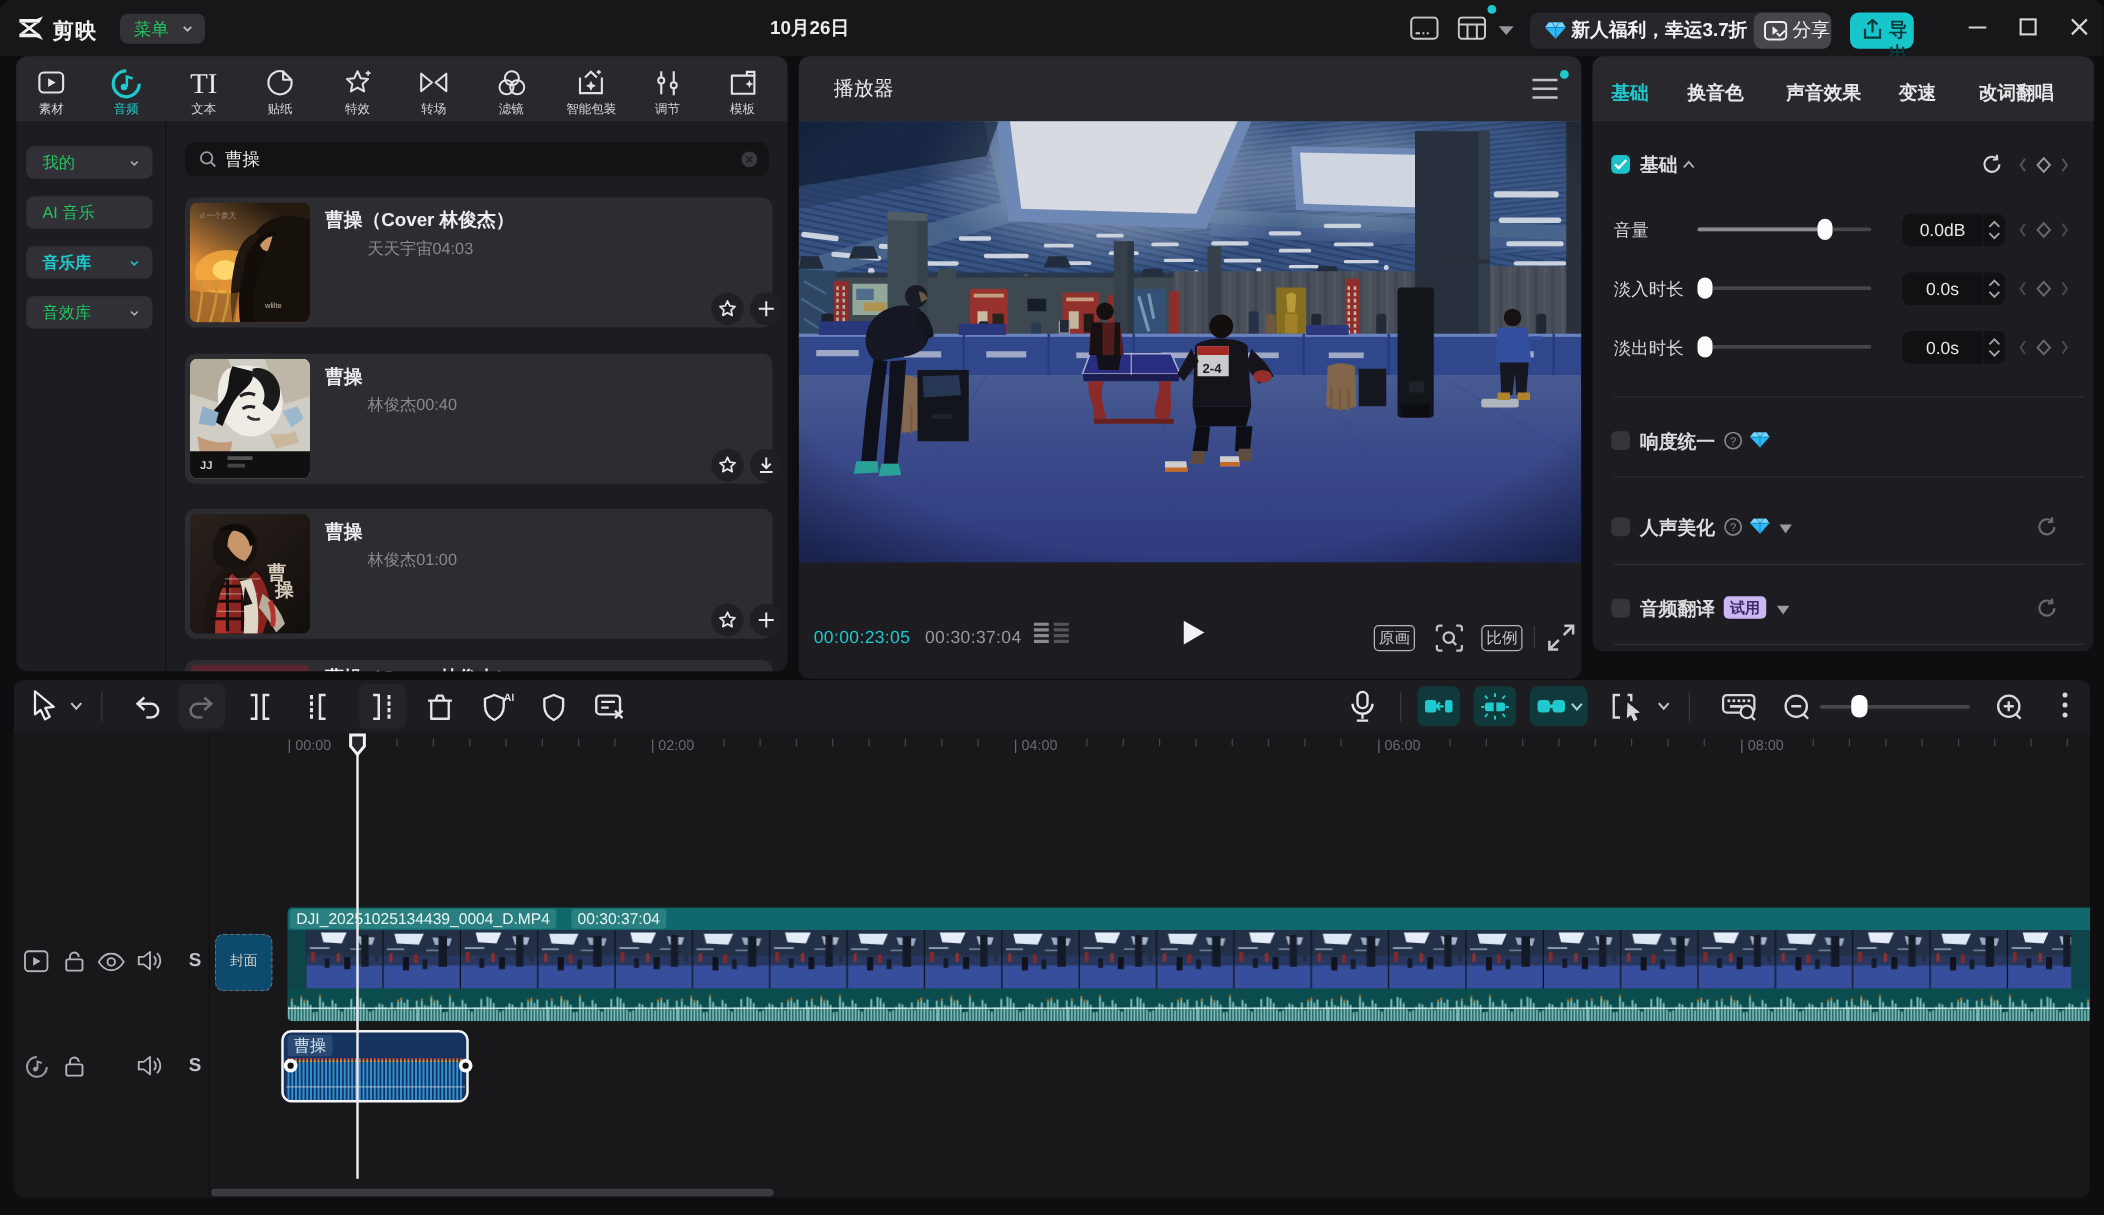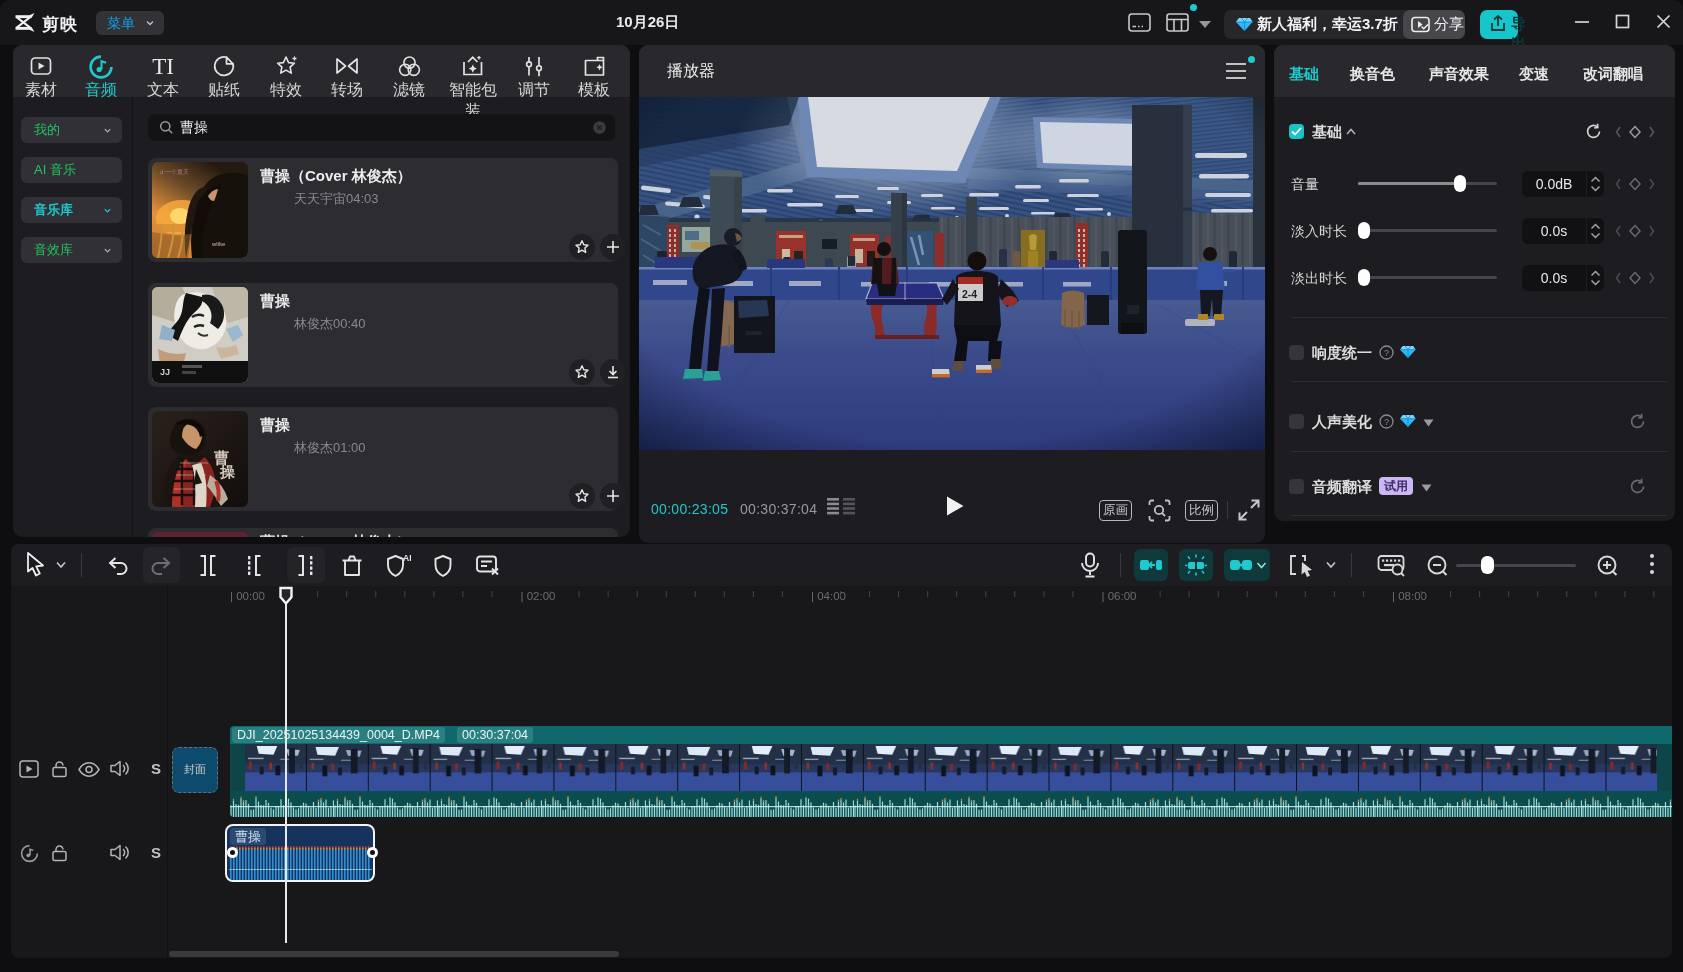--- a/index.html
+++ b/index.html
@@ -3,37 +3,37 @@
 <meta charset="utf-8">
 <style>
 * { margin:0; padding:0; box-sizing:border-box; }
 html,body { width:1683px; height:972px; background:#101013; overflow:hidden;
   font-family:"Liberation Sans", sans-serif; }
 #app { position:relative; width:1683px; height:972px; background:#0e0e11; }
 
 #titlebar { position:absolute; left:0; top:0; width:1683px; height:45px; background:#17171a; border-radius:10px 10px 0 0; }
 #logo { position:absolute; left:15px; top:13px; width:20px; height:19px; }
 #logoname { position:absolute; left:42px; top:13px; color:#f0f0f2; font-size:17px; font-weight:bold; letter-spacing:1px; }
-#menubtn { position:absolute; left:96px; top:11px; width:68px; height:24px; background:#323237; border-radius:6px; color:#0ea5e9; font-size:14px; line-height:24px; }
+#menubtn { position:absolute; left:96px; top:11px; width:68px; height:24px; background:#323237; border-radius:6px; color:#22c55e; font-size:14px; line-height:24px; }
 #menubtn span { margin-left:11px; }
 #menubtn svg { position:absolute; right:9px; top:7px; }
 #tdate { position:absolute; left:616px; top:13px; white-space:nowrap; color:#ececee; font-size:15px; font-weight:bold; }
 
 .winbtn { position:absolute; top:0; }
 
 .panel { position:absolute; background:#1d1d21; border-radius:9px; }
 #leftpanel { left:13px; top:45px; width:617px; height:492px; }
 #playerpanel { left:639px; top:45px; width:626px; height:498px; }
 #rightpanel { left:1274px; top:45px; width:401px; height:476px;padding-left:17px; }
 #bottompanel { left:11px; top:544px; width:1661px; height:414px; border-radius:8px; overflow:hidden; }
 .phead { position:absolute; left:0; top:0; right:0; height:52px; background:#29292d; border-radius:9px 9px 0 0; }
 
 .ltb-item { position:absolute; top:7px; width:56px; text-align:center; color:#dededf; }
 .ltb-item .ic { height:25px; margin-top:2px; }
-.ltb-item .lb { font-size:16px; margin-top:1px; color:#d6d6d8; }
+.ltb-item .lb { font-size:10px; margin-top:1px; color:#d6d6d8; }
 .ltb-item.sel .lb { color:#1fc9cd; }
 
 .sbtn { position:absolute; left:8px; width:101px; height:26px; background:#303036; border-radius:6px; color:#22c55e; font-size:13px; line-height:26px; }
 .sbtn span { margin-left:13px; }
 .sbtn svg { position:absolute; right:10px; top:9px; }
 #vdiv { position:absolute; left:119px; top:52px; width:1px; height:440px; background:#131316; }
 
 #searchbox { position:absolute; left:135px; top:69px; width:467px; height:27px; background:#131316; border-radius:7px; }
 
 .card { position:absolute; left:135px; width:470px; height:104px; background:#2c2c31; border-radius:8px; }
@@ -94,21 +94,21 @@
       <div style="position:absolute;left:33px;top:5px;font-size:15px;font-weight:bold;color:#f2f2f4;white-space:nowrap">新人福利，幸运3.7折</div>
     </div>
     <div class="winbtn" style="left:1403px;top:10px;width:62px;height:29px;background:#46464b;border-radius:7px">
       <svg style="position:absolute;left:8px;top:6px" width="19" height="17" viewBox="0 0 19 17">
           <rect x="1" y="1.5" width="17" height="14" rx="3" stroke="#eeeeef" stroke-width="1.6" fill="none"></rect>
           <path d="M7 5 l4.5 3.5 L7 12 Z" fill="#eeeeef"></path>
           <path d="M10.5 10.5 l2.2 2.2 L17 8.5" stroke="#eeeeef" stroke-width="1.6" fill="none"></path>
         </svg>
       <div style="position:absolute;left:31px;top:5px;font-size:15px;color:#f0f0f2">分享</div>
     </div>
-    <div class="winbtn" style="left:1480px;top:10px;width:38px;height:29px;background:#16c6cb;border-radius:7px">
+    <div class="winbtn" style="left:1480px;top:10px;width:51px;height:29px;background:#16c6cb;border-radius:7px">
       <svg style="position:absolute;left:9px;top:5px" width="18" height="18" viewBox="0 0 18 18">
           <path d="M9 1 v10 M5 4.5 L9 1 l4 3.5" stroke="#083b3d" stroke-width="1.8" fill="none"></path>
           <path d="M3 8 v7 h12 V8" stroke="#083b3d" stroke-width="1.8" fill="none"></path>
         </svg>
       <div style="position:absolute;left:31px;top:5px;font-size:15px;font-weight:bold;color:#083b3d">导出</div>
     </div>
     <svg class="winbtn" style="left:1574px;top:14px" width="16" height="16" viewBox="0 0 16 16">
         <path d="M1 8 h14" stroke="#d5d5d7" stroke-width="1.7"></path>
       </svg>
     <svg class="winbtn" style="left:1615px;top:14px" width="15" height="15" viewBox="0 0 15 15">

